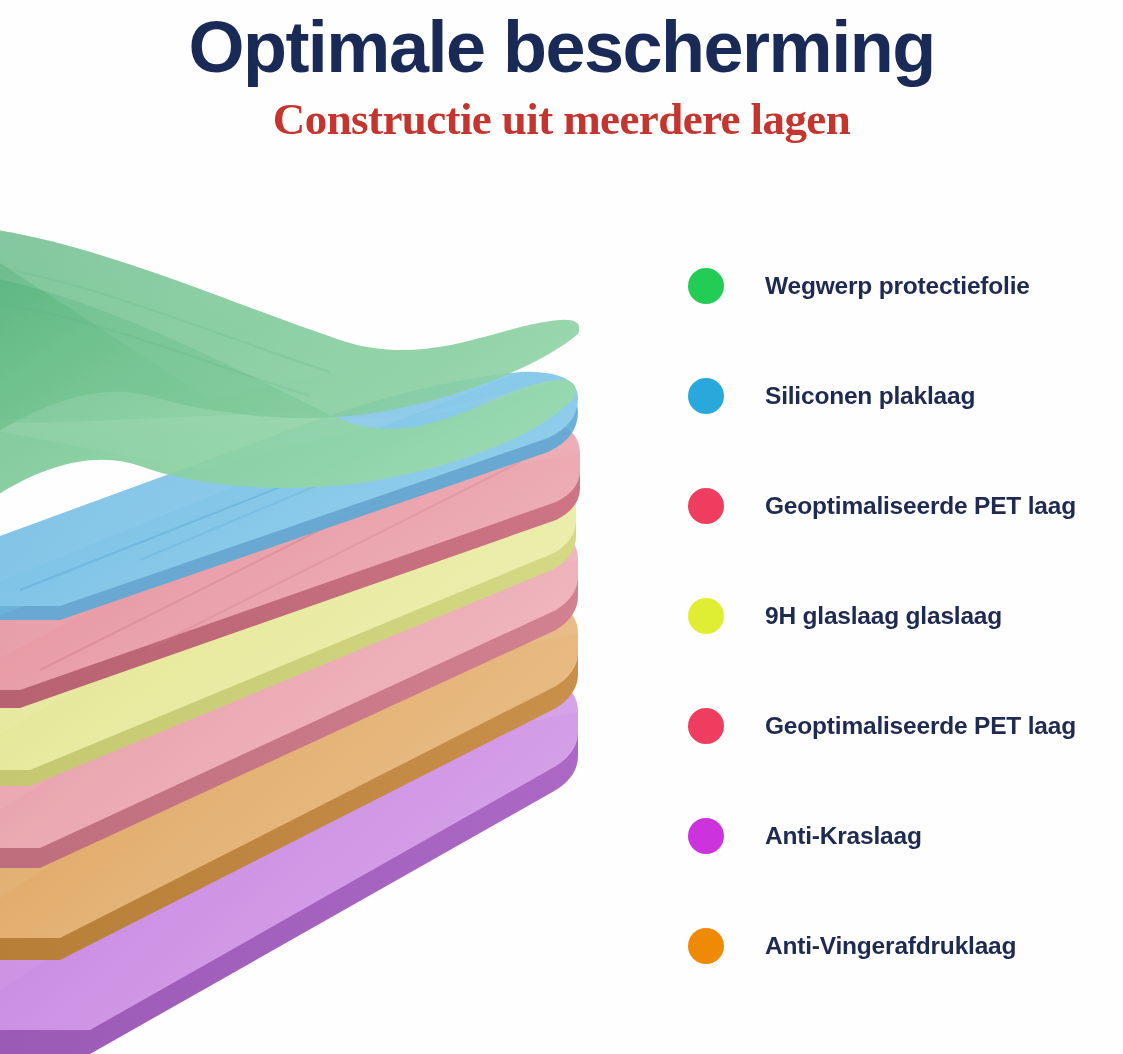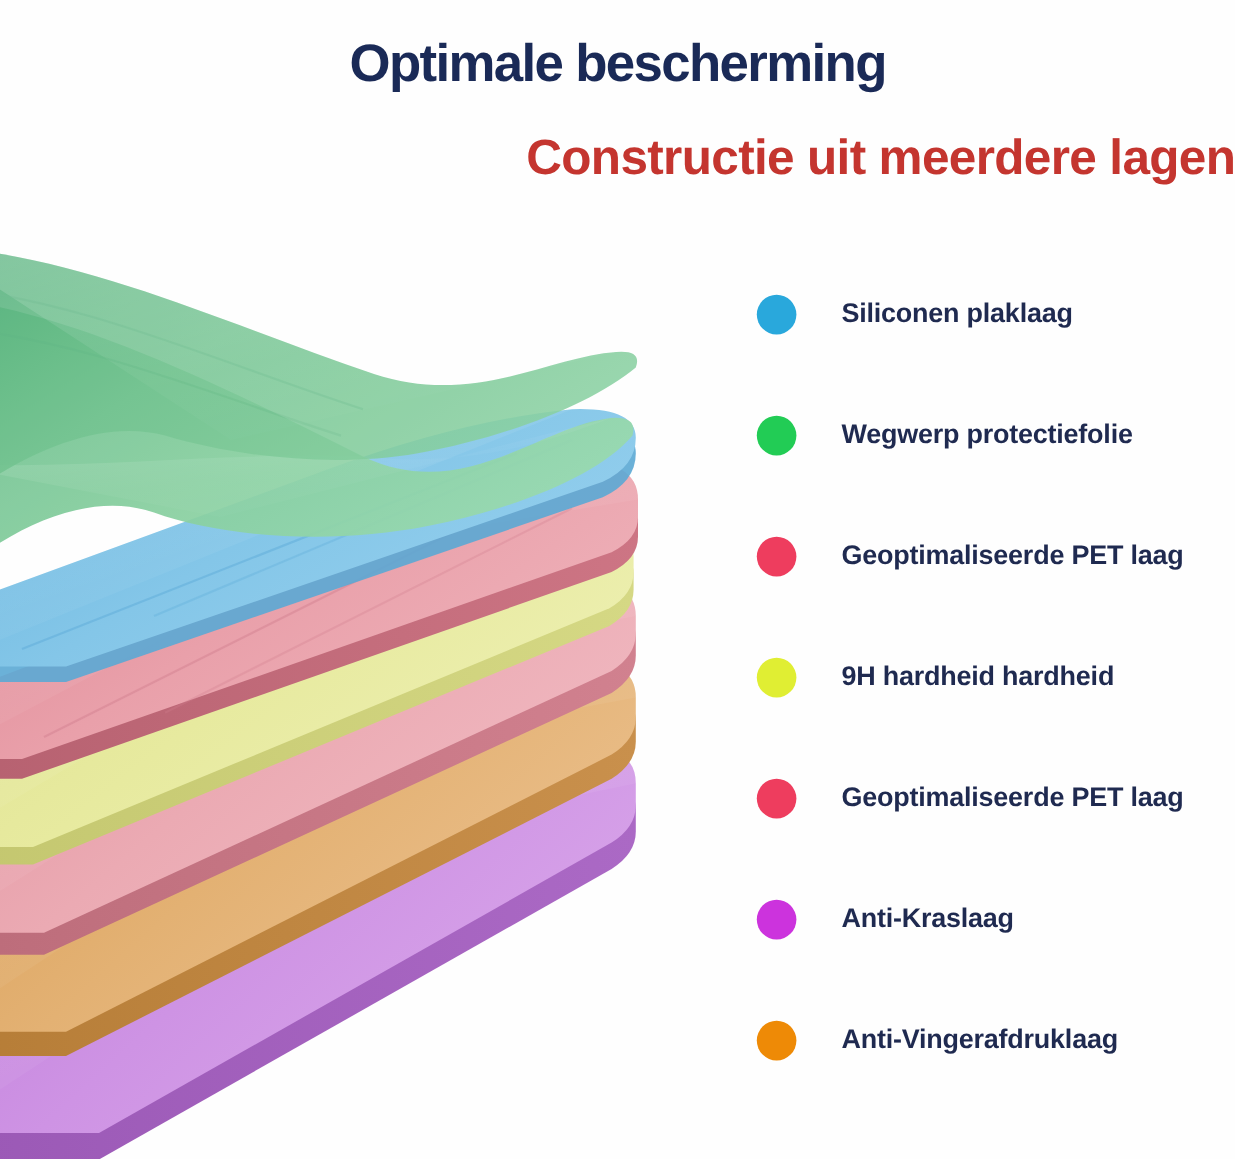--- a/index.html
+++ b/index.html
@@ -19,39 +19,38 @@
   #header {
     position: absolute;
     top: 0;
     left: 0;
     width: 1123px;
     height: 170px;
     text-align: center;
     z-index: 40;
   }
   #main-title {
-    margin: 12px;
+    margin: 0;
     padding-top: 4px;
-    font-size: 48px;
+    font-size: 72px;
     line-height: 86px;
     font-weight: bold;
     letter-spacing: -1.5px;
     color: #1a2a57;
     font-family: "Liberation Sans", sans-serif;
   }
   #sub-title {
     margin: 0;
     padding-top: 2px;
     font-size: 45px;
     line-height: 54px;
     font-weight: bold;
     letter-spacing: -0.6px;
     color: #c4352f;
-    font-family: Liberation Sans, sans-serif;
-    text-align: right;
+    font-family: Liberation Serif, serif;
   }
 
   
   #layer-illustration {
     position: absolute;
     left: 0;
     top: 200px;
     width: 640px;
     height: 854px;
     z-index: 10;
@@ -238,37 +237,37 @@
       <path d="M -60 24 C 70 30, 210 96, 340 140 C 430 170, 500 124, 560 120 L 210 200 Z" fill="url(#sheen)"></path>
       <path d="M -60 60 C 70 70, 200 130, 330 172" stroke="#5fb583" stroke-opacity="0.35" stroke-width="2" fill="none"></path>
       <path d="M -60 96 C 70 106, 190 158, 310 196" stroke="#5fb583" stroke-opacity="0.28" stroke-width="2" fill="none"></path>
     </g>
   </svg>
 </div>
 
 <div id="legend">
 
   <div class="legend-row">
+    <span class="legend-dot" style="background:#22cc55"></span>
+    <span class="legend-label">Wegwerp protectiefolie</span>
+  </div>
+
+  <div class="legend-row">
     <span class="legend-dot" style="background:#29a8dc"></span>
     <span class="legend-label">Siliconen plaklaag</span>
   </div>
 
   <div class="legend-row">
-    <span class="legend-dot" style="background:#22cc55"></span>
-    <span class="legend-label">Wegwerp protectiefolie</span>
-  </div>
-
-  <div class="legend-row">
     <span class="legend-dot" style="background:#ee3d5e"></span>
     <span class="legend-label">Geoptimaliseerde PET laag</span>
   </div>
 
   <div class="legend-row">
     <span class="legend-dot" style="background:#e0ee33"></span>
-    <span class="legend-label">9H hardheid hardheid</span>
+    <span class="legend-label">9H glaslaag glaslaag</span>
   </div>
 
   <div class="legend-row">
     <span class="legend-dot" style="background:#ee3d5e"></span>
     <span class="legend-label">Geoptimaliseerde PET laag</span>
   </div>
 
   <div class="legend-row">
     <span class="legend-dot" style="background:#cc33dd"></span>
     <span class="legend-label">Anti-Kraslaag</span>

